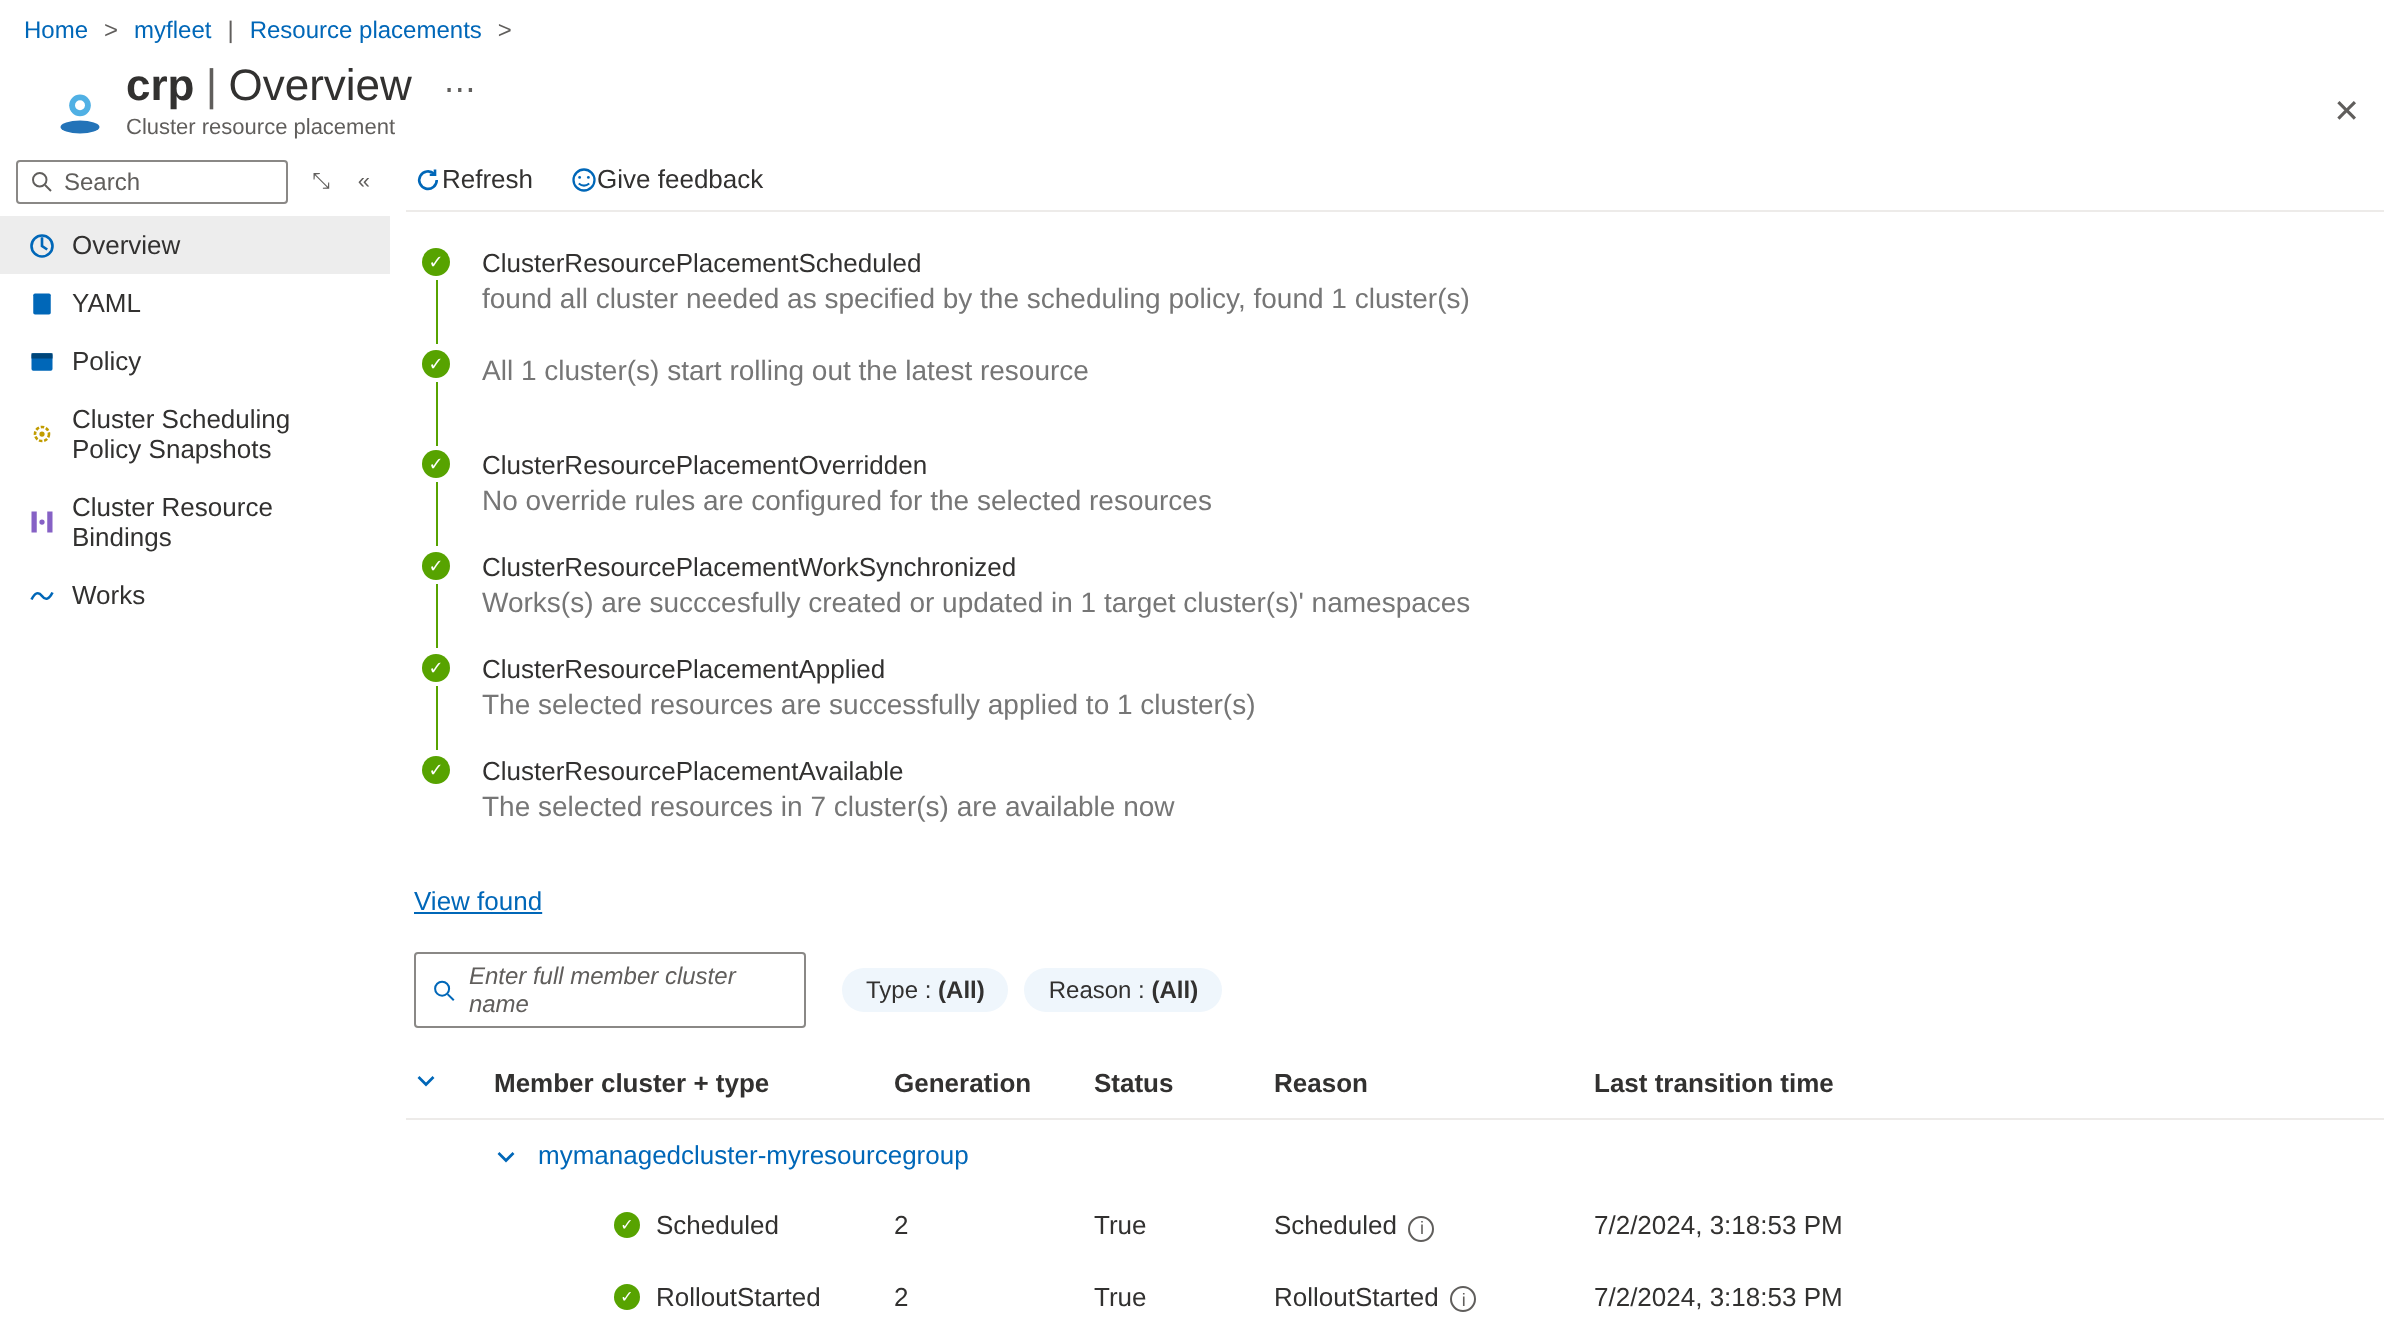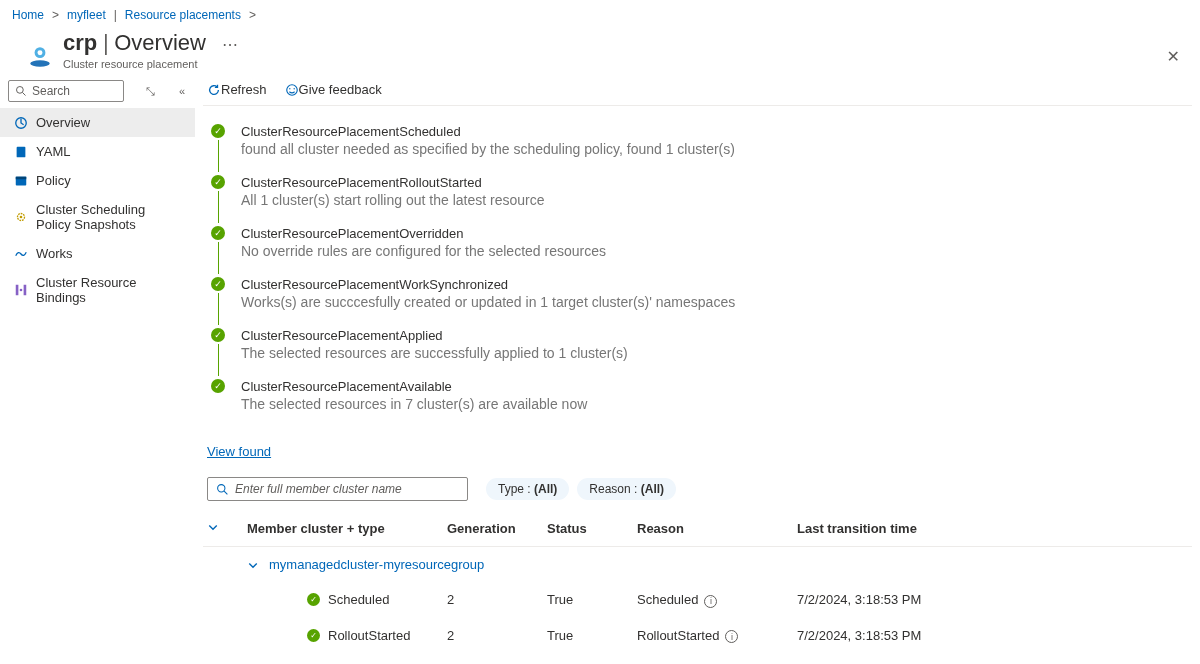--- a/index.html
+++ b/index.html
@@ -15,21 +15,21 @@
   .title-line { display: flex; align-items: baseline; gap: 12px; }
   .title-main { font-size: 22px; font-weight: 600; }
   .title-sep { font-size: 22px; font-weight: 300; color: #605e5c; margin: 0 2px; }
   .title-sub { font-size: 22px; font-weight: 400; }
   .title-dots { color: #605e5c; font-size: 16px; cursor: pointer; padding: 0 4px; }
   .subtitle { font-size: 11px; color: #605e5c; margin-top: 2px; }
   .close-x { font-size: 16px; color: #605e5c; padding: 4px 8px; cursor: pointer; }
 
   .body-row { display: flex; }
   .sidebar { width: 195px; flex-shrink: 0; padding: 6px 0; }
-  .search-row { display: flex; align-items: center; gap: 20px; padding: 0 8px 6px 8px; }
+  .search-row { display: flex; align-items: center; gap: 10px; padding: 0 8px 6px 8px; }
   .search-box { flex: 1; display: flex; align-items: center; border: 1px solid #8a8886; border-radius: 2px; padding: 3px 6px; font-size: 12px; color: #605e5c; }
   .search-box svg { margin-right: 5px; }
   .chev-btn { font-size: 11px; color: #605e5c; cursor: pointer; padding: 2px; }
   .nav-item { display: flex; align-items: center; gap: 8px; padding: 7px 14px; font-size: 13px; cursor: pointer; }
   .nav-item.active { background: #ededed; font-weight: 400; }
   .nav-icon { width: 14px; height: 14px; flex-shrink: 0; }
 
   .main { flex: 1; padding: 0 8px; min-width: 0; }
   .toolbar { display: flex; align-items: center; gap: 18px; padding: 8px 4px; border-bottom: 1px solid #edebe9; }
   .tool-btn { display: flex; align-items: center; gap: 0; font-size: 13px; cursor: pointer; color: #323130; }
@@ -40,21 +40,21 @@
   .tl-marker { display: flex; flex-direction: column; align-items: center; width: 22px; }
   .tl-dot { width: 14px; height: 14px; border-radius: 50%; background: #57a300; display: flex; align-items: center; justify-content: center; color: #fff; font-size: 9px; line-height: 1; }
   .tl-line { width: 1px; flex: 1; background: #57a300; min-height: 32px; margin: 2px 0; }
   .tl-body { padding: 0 0 18px 12px; }
   .tl-title { font-size: 13px; color: #323130; }
   .tl-desc { font-size: 14px; color: #767676; margin-top: 2px; }
   .view-less { padding: 6px 4px 14px 4px; font-size: 13px; }
   .view-less a { text-decoration: underline; }
 
   .filter-row { display: flex; align-items: center; gap: 18px; padding: 4px 4px 10px 4px; }
-  .filter-input { display: flex; align-items: center; width: 261px; border: 1px solid #8a8886; border-radius: 2px; padding: 4px 8px; font-size: 12px; color: #605e5c; font-style: italic; }
+  .filter-input { display: flex; align-items: center; width: 196px; border: 1px solid #8a8886; border-radius: 2px; padding: 4px 8px; font-size: 12px; color: #605e5c; font-style: italic; }
   .filter-input svg { margin-right: 6px; color: #0067b8; }
   .pill { background: #eff6fc; border-radius: 12px; padding: 4px 12px; font-size: 12px; cursor: pointer; }
   .pill b { font-weight: 600; }
 
   .table { width: 100%; }
   .thead, .trow { display: grid; grid-template-columns: 40px 200px 100px 90px 160px 1fr; align-items: center; padding: 10px 4px; }
   .thead { border-bottom: 1px solid #edebe9; font-weight: 600; font-size: 13px; }
   .thead .expand-col svg { color: #0067b8; }
   .group-row { display: flex; align-items: center; gap: 10px; padding: 10px 4px 10px 44px; }
   .group-row a { font-size: 13px; }
@@ -133,31 +133,31 @@
     </div>
     <div class="nav-item">
       <svg class="nav-icon" viewBox="0 0 16 16">
           <circle cx="8" cy="8" r="4" fill="none" stroke="#c19c00" stroke-width="1.5" stroke-dasharray="2 1"></circle>
           <circle cx="8" cy="8" r="1.5" fill="#c19c00"></circle>
         </svg>
       <span>Cluster Scheduling Policy Snapshots</span>
     </div>
     <div class="nav-item">
       <svg class="nav-icon" viewBox="0 0 16 16">
-          <path d="M2 10 Q5 4 8 8 T14 6" fill="none" stroke="#0067b8" stroke-width="1.5"></path>
-        </svg>
-      <span>Works</span>
-    </div>
-    <div class="nav-item">
-      <svg class="nav-icon" viewBox="0 0 16 16">
           <rect x="2" y="2" width="3" height="12" fill="#8661c5"></rect>
           <rect x="11" y="2" width="3" height="12" fill="#8661c5"></rect>
           <circle cx="8" cy="8" r="1.5" fill="#8661c5"></circle>
         </svg>
       <span>Cluster Resource Bindings</span>
+    </div>
+    <div class="nav-item">
+      <svg class="nav-icon" viewBox="0 0 16 16">
+          <path d="M2 10 Q5 4 8 8 T14 6" fill="none" stroke="#0067b8" stroke-width="1.5"></path>
+        </svg>
+      <span>Works</span>
     </div>
   </div>
 
   <div class="main">
     <div class="toolbar">
       <div class="tool-btn">
         <svg width="14" height="14" viewBox="0 0 16 16">
             <path d="M13 8a5 5 0 1 1-1.5-3.5" fill="none" stroke="#0067b8" stroke-width="1.5"></path>
             <path d="M12 2v3h-3" fill="none" stroke="#0067b8" stroke-width="1.5"></path>
           </svg>
@@ -184,21 +184,20 @@
             <div class="tl-title">ClusterResourcePlacementScheduled</div>
             <div class="tl-desc">found all cluster needed as specified by the scheduling policy, found 1 cluster(s)</div>
           </div>
         </div>
         <div class="tl-item">
           <div class="tl-marker">
             <div class="tl-dot">✓</div>
             <div class="tl-line"></div>
           </div>
           <div class="tl-body">
-            <div class="tl-title">ClusterResourcePlacementRolloutStarted</div>
             <div class="tl-desc">All 1 cluster(s) start rolling out the latest resource</div>
           </div>
         </div>
         <div class="tl-item">
           <div class="tl-marker">
             <div class="tl-dot">✓</div>
             <div class="tl-line"></div>
           </div>
           <div class="tl-body">
             <div class="tl-title">ClusterResourcePlacementOverridden</div>

